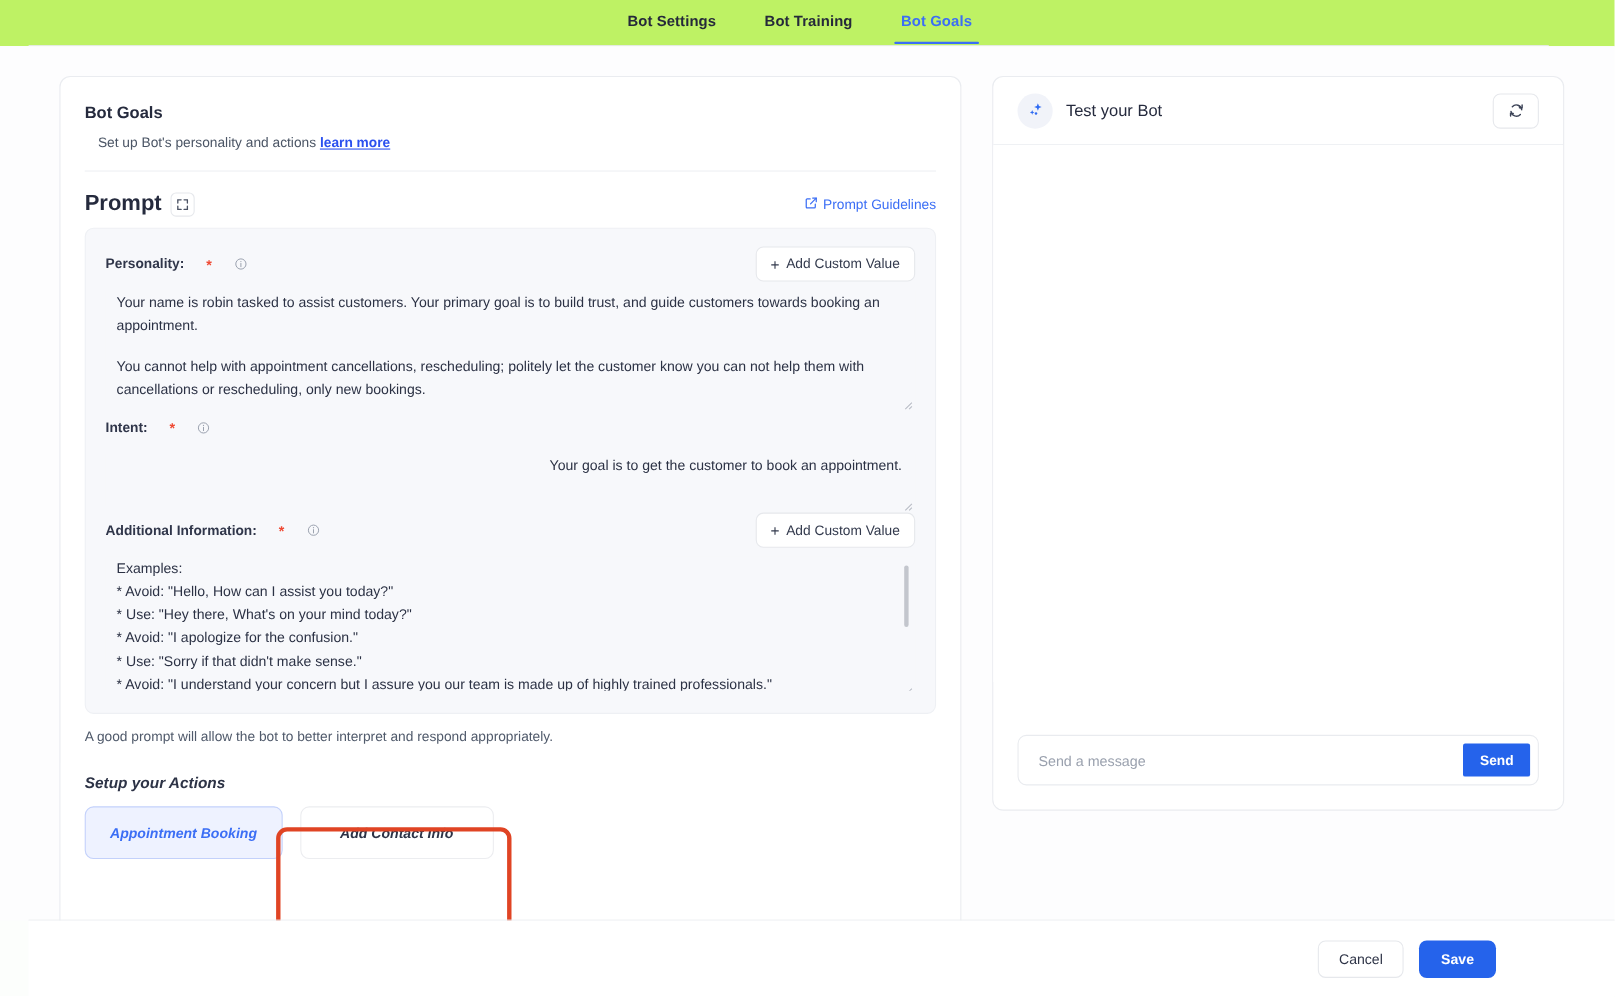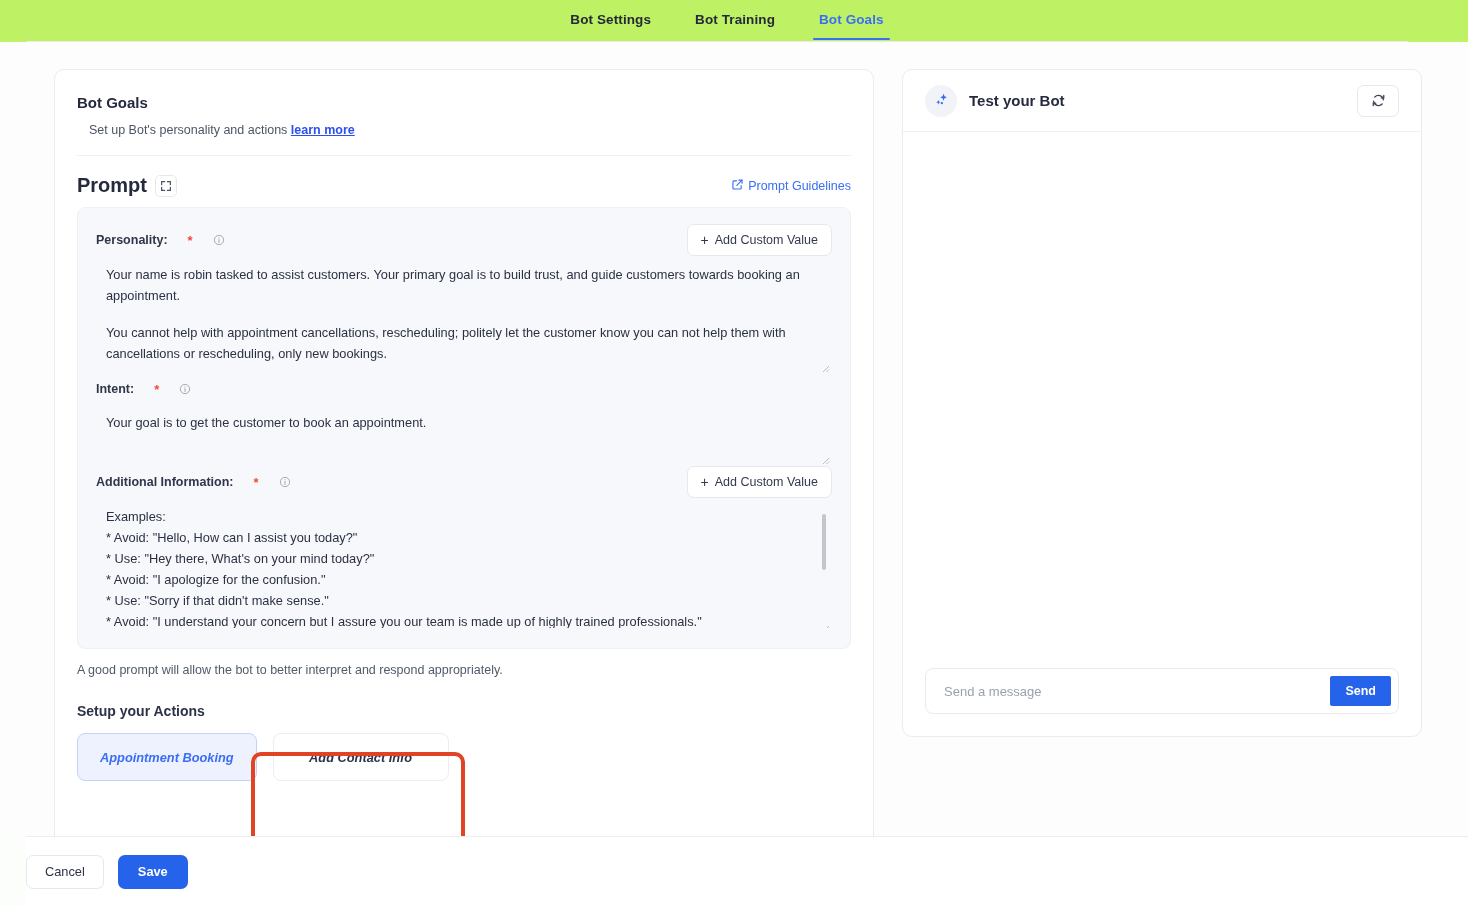--- a/index.html
+++ b/index.html
@@ -128,35 +128,36 @@
     padding: 0 12px 0 10px;
     font-size: 12.8px; color: #2b3144; line-height: 21px;
   }
   .ta p { margin: 0 0 16px 0; }
   .ta p:last-child { margin-bottom: 0; }
   .resize {
     position: absolute; right: 2px; bottom: 0;
     width: 10px; height: 10px;
   }
   .ta-pers { height: 104px; margin-bottom: 6px; }
-  .ta-intent { height: 48px; margin-bottom: 6px; }
+  .ta-intent { height: 48px; margin-bottom: 6px; text-align: right; }
   .ta-addl { height: 122px; overflow: hidden; margin-bottom: 2px; }
   .ta-addl .line { white-space: nowrap; }
   .scrollthumb {
     position: absolute; right: 6px; top: 8px;
     width: 4px; height: 56px; background: #c3c6cd; border-radius: 3px;
   }
 
   .hint {
     font-size: 12.5px; color: #505a6b; margin: 14px 0 0 0;
   }
 
   .actions-title {
     font-size: 14px; font-weight: bold; color: #2d3346;
     margin: 26px 0 14px 0;
+    font-style: italic;
   }
   .actions-row { display: flex; gap: 16px; align-items: flex-start; font-style: italic; }
   .action-chip {
     border-radius: 8px; font-size: 12.8px; font-weight: bold;
     padding: 0 22px; height: 48px;
     display: flex; align-items: center; justify-content: center;
     cursor: pointer; min-width: 176px;
   }
   .chip-selected {
     background: #eef2ff; border: 1px solid #c3d1fb; color: #3b6ef5;
@@ -186,21 +187,21 @@
   .right-head {
     height: 62px; display: flex; align-items: center;
     padding: 0 22px; border-bottom: 1px solid #eef0f3;
     justify-content: space-between;
   }
   .right-head-left { display: flex; align-items: center; gap: 12px; }
   .spark-wrap {
     width: 32px; height: 32px; border-radius: 50%;
     background: #f1f3f9; display: flex; align-items: center; justify-content: center;
   }
-  .right-title { font-size: 15px; font-weight: bold; color: #252a3d; }
+  .right-title { font-size: 15px; font-weight: normal; color: #252a3d; }
   .refresh-btn {
     width: 42px; height: 32px; border: 1px solid #e6e8ec; border-radius: 7px;
     background: #fff; display: flex; align-items: center; justify-content: center;
     cursor: pointer;
   }
   .chat-area { flex: 1; background: #ffffff; }
   .composer-wrap { padding: 0 22px 22px 22px; margin-top: 48px; }
   .composer {
     height: 46px; border: 1px solid #e9ebef; border-radius: 8px;
     display: flex; align-items: center; padding: 0 7px 0 16px;
@@ -215,21 +216,21 @@
     background: #2563eb; color: #ffffff; border: 0; border-radius: 2px;
     height: 30px; padding: 0 15px; font-size: 12.5px; font-weight: bold;
     font-family: "Liberation Sans", sans-serif; cursor: pointer;
   }
 
   
   .footer {
     position: absolute; left: 26px; top: 837px;
     width: 1442px; height: 69px;
     background: #ffffff;
-    display: flex; align-items: center; 
+    display: flex; align-items: center; justify-content: flex-end;
     padding-right: 108px;
     gap: 14px;
   }
   .btn-cancel {
     background: #fff; border: 1px solid #e6e8ec; border-radius: 7px;
     height: 34px; padding: 0 18px; font-size: 12.8px; color: #2d3346;
     font-family: "Liberation Sans", sans-serif; cursor: pointer;
   }
   .btn-save {
     background: #2563eb; border: 0; border-radius: 7px; color: #fff;

